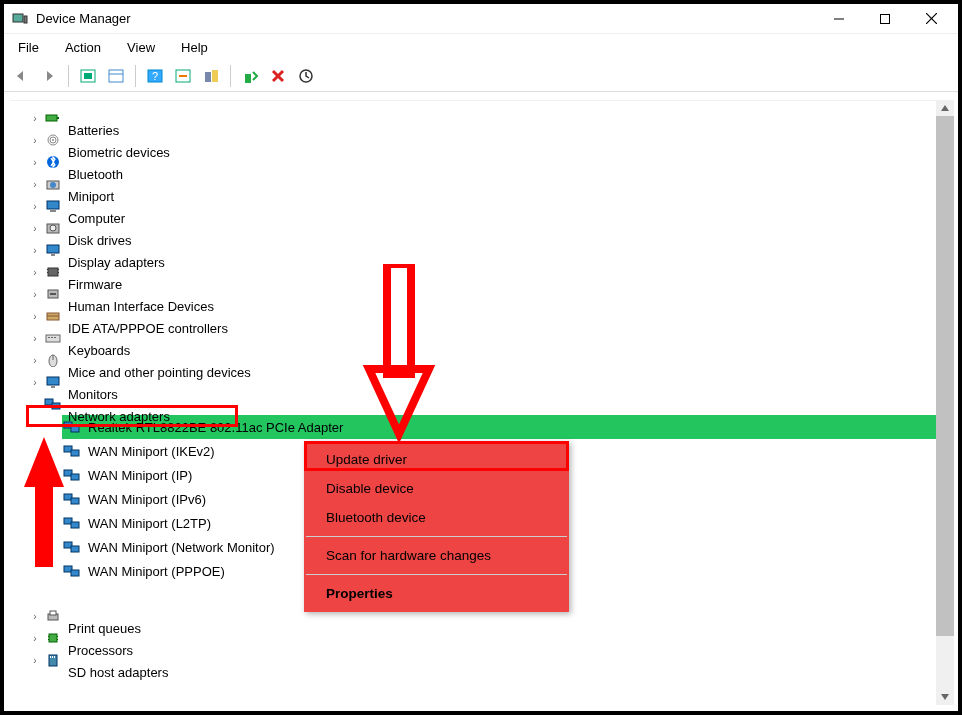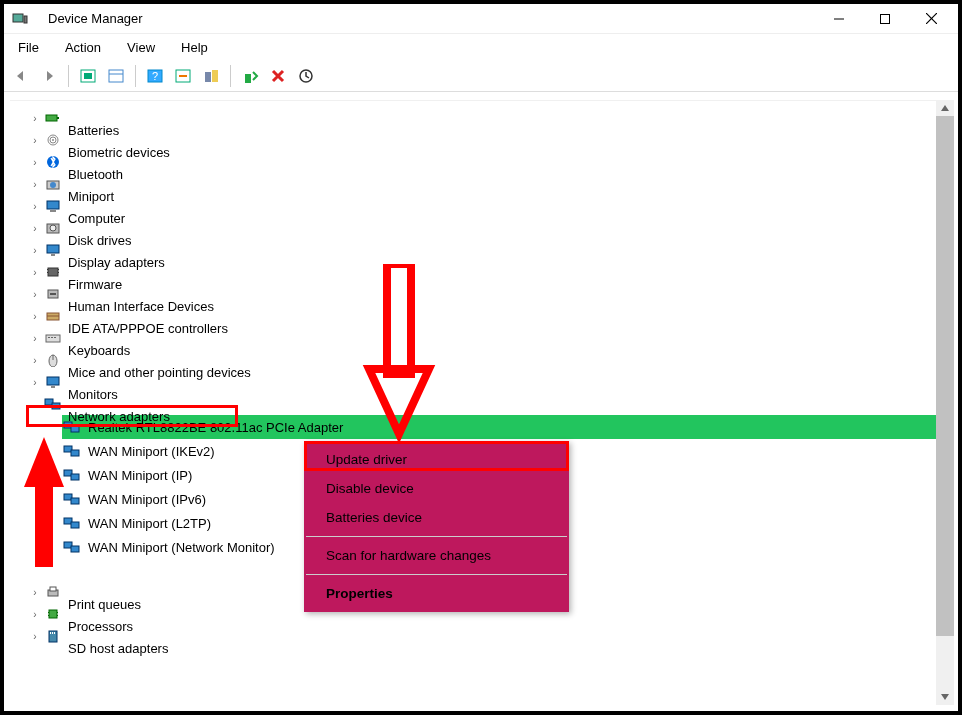--- a/index.html
+++ b/index.html
@@ -19,21 +19,21 @@
     display: flex;
     align-items: center;
     padding: 0 4px 0 8px;
     border-bottom: 1px solid #eee;
   }
   .titlebar .app-icon {
     width: 16px; height: 16px;
     margin-right: 8px;
     display: inline-flex; align-items: center; justify-content: center;
   }
-  .titlebar .title { flex: 0 0 auto; margin-left: 12px; }
+  .titlebar .title { flex: 0 0 auto; }
   .titlebar .spacer { flex: 1; }
   .window-btn {
     width: 46px; height: 30px;
     display: flex; align-items: center; justify-content: center;
     cursor: default;
   }
   .window-btn svg { stroke: #000; }
   .menubar {
     height: 26px;
     display: flex;
@@ -98,21 +98,21 @@
   }
   .arrow {
     position: absolute;
     pointer-events: none;
   }
   .context-menu {
     position: absolute;
     left: 300px;
     top: 437px;
     width: 265px;
-    background: #be185d;
+    background: #ef4444;
     box-shadow: 2px 2px 6px rgba(0,0,0,0.3);
     padding: 4px 0;
     font-size: 13.5px;
   }
   .context-menu .cm-item {
     padding: 7px 22px;
     cursor: default;
   }
   .context-menu .cm-item.hl {
   }
@@ -428,20 +428,29 @@
         </div>
         <div class="child-node">
           <span class="icon">
             <svg width="18" height="14">
               <rect x="1" y="2" width="8" height="6" fill="#38c" stroke="#036"></rect>
               <rect x="8" y="6" width="8" height="6" fill="#38c" stroke="#036"></rect>
             </svg>
           </span>
           <span class="label">WAN Miniport (Network Monitor)</span>
         </div>
+        <div class="child-node">
+          <span class="icon">
+            <svg width="18" height="14">
+              <rect x="1" y="2" width="8" height="6" fill="#38c" stroke="#036"></rect>
+              <rect x="8" y="6" width="8" height="6" fill="#38c" stroke="#036"></rect>
+            </svg>
+          </span>
+          <span class="label">WAN Miniport (PPPOE)</span>
+        </div>
       </div>
       <div style="height: 22px;"></div>
       <div class="node">
         <span class="expander">›</span>
         <span class="icon">
           <svg width="16" height="14">
             <rect x="3" y="5" width="10" height="6" fill="#bbb" stroke="#555"></rect>
             <rect x="5" y="2" width="6" height="4" fill="#fff" stroke="#555"></rect>
           </svg>
         </span>
@@ -485,21 +494,21 @@
   <div class="thumb-bot">
       <svg width="10" height="10">
         <path d="M5 8 L9 2 L1 2 Z" fill="#666"></path>
       </svg>
     </div>
 </div>
 
 <div class="context-menu" id="ctx-menu">
     <div class="cm-item hl">Update driver</div>
     <div class="cm-item">Disable device</div>
-    <div class="cm-item">Batteries device</div>
+    <div class="cm-item">Bluetooth device</div>
     <div class="cm-sep"></div>
     <div class="cm-item">Scan for hardware changes</div>
     <div class="cm-sep"></div>
     <div class="cm-item bold">Properties</div>
   </div>
 
 <div class="highlight-box" style="left:22px; top:401px; width:212px; height:22px;"></div>
 <div class="highlight-box" style="left:300px; top:437px; width:265px; height:30px;"></div>
 
 <svg class="arrow" style="left:355px; top:260px;" width="80" height="180">

